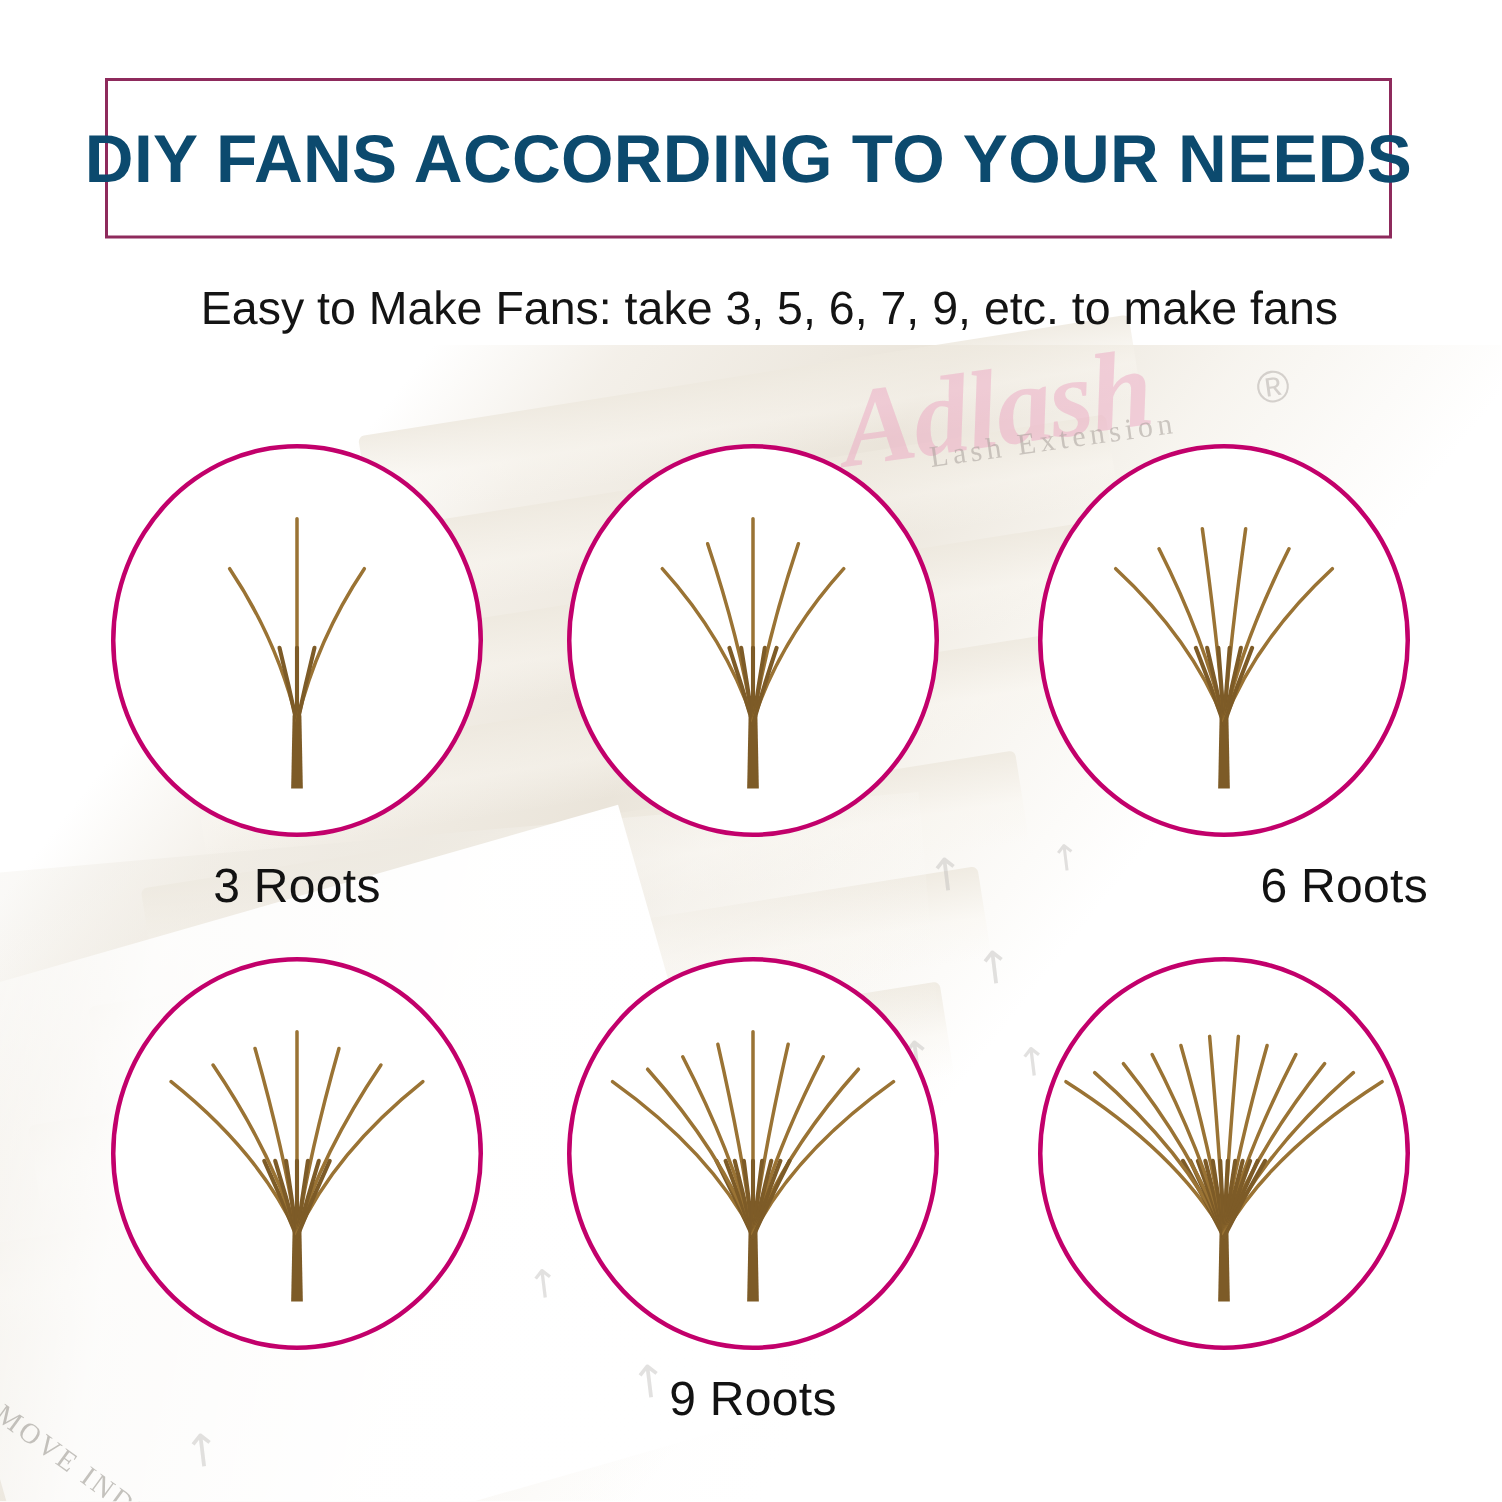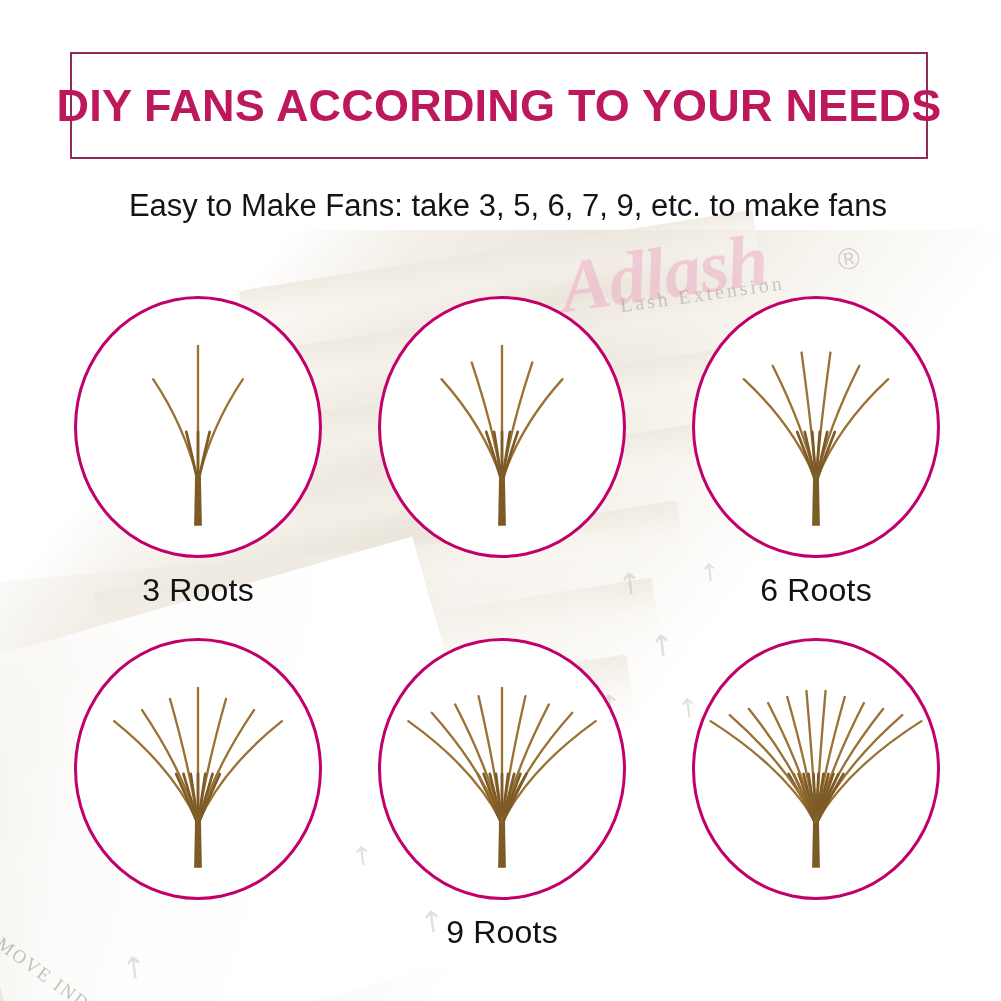--- a/index.html
+++ b/index.html
@@ -162,31 +162,31 @@
     background: rgba(255,255,255,0.92);
     display: flex;
     align-items: center;
     justify-content: center;
   }
   .title-text {
     font-family: "Liberation Sans", sans-serif;
     font-weight: 700;
     font-size: 45px;
     letter-spacing: 0.2px;
-    color: #be185d;
+    color: #0c4a6e;
     white-space: nowrap;
   }
 
   
   .subtitle {
     position: absolute;
-    left: 98px;
+    left: 72px;
     top: 186px;
     width: 820px;
-    text-align: center;
+    text-align: right;
     font-family: "Liberation Sans", sans-serif;
     font-size: 31px;
     line-height: 1.32;
     color: #141414;
   }
 
   
   .grid {
     position: absolute;
     left: 0;
@@ -197,21 +197,21 @@
     position: relative;
     height: 342px;
   }
   .fan-cell {
     position: absolute;
     width: 272px;
     text-align: center;
   }
   .fan-cell.c0 { left: 62px; }
   .fan-cell.c1 { left: 366px; }
-  .fan-cell.c2 { left: 680px; }
+  .fan-cell.c2 { left: 680px; text-align: right; }
 
   .circle {
     position: relative;
     width: 248px;
     height: 262px;
     margin: 0 auto;
     border: 3px solid #c2006b;
     border-radius: 50%;
     background: #ffffff;
     box-sizing: border-box;

